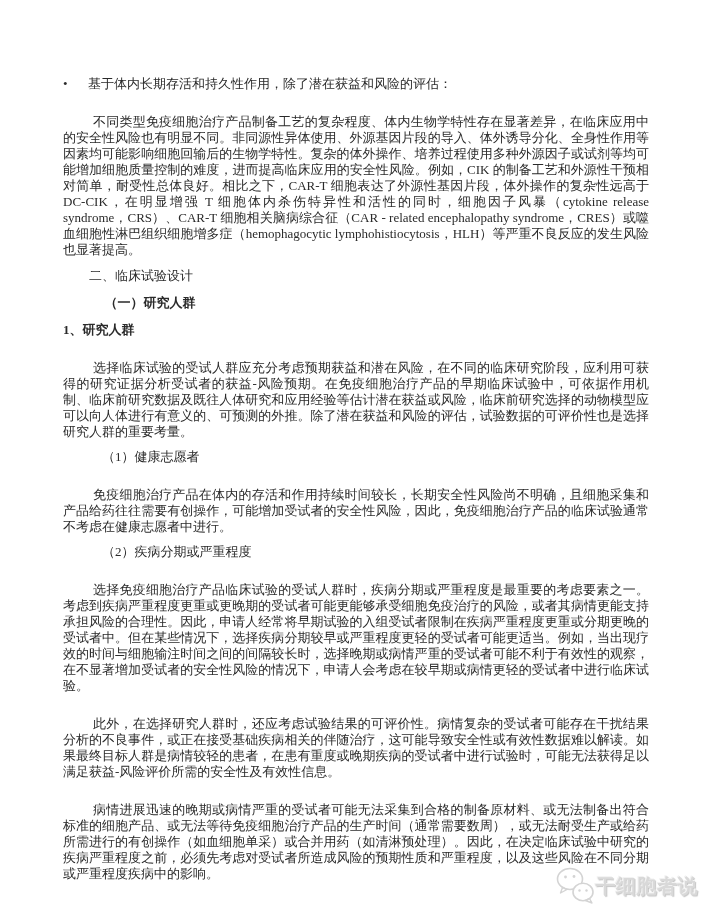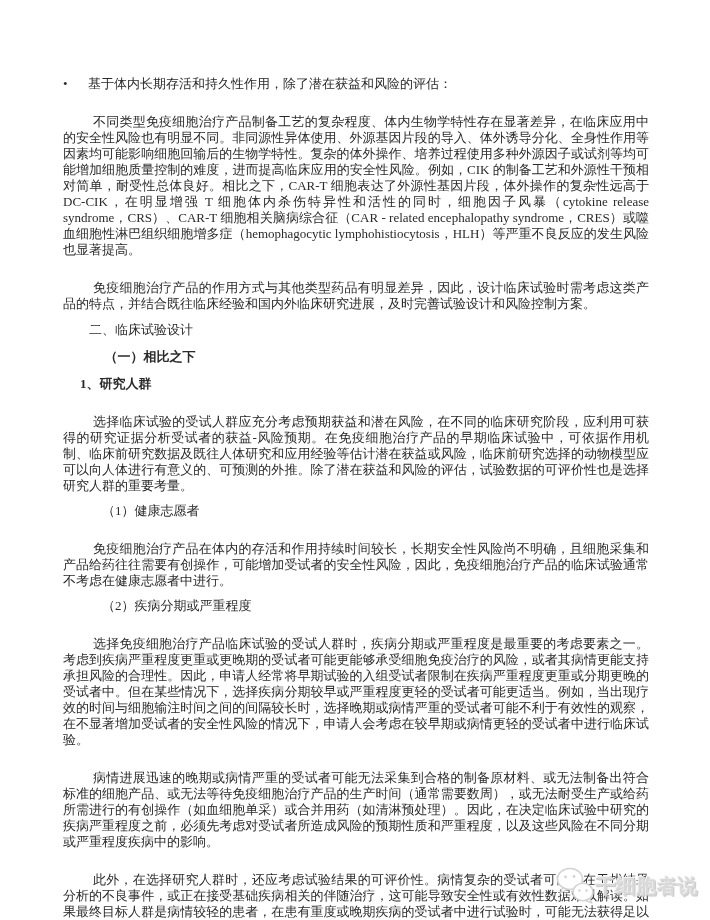--- a/index.html
+++ b/index.html
@@ -41,21 +41,21 @@
     margin: 10px 0 0 0;
     font-weight: normal;
   }
   .h-sub {
     text-indent: 3.2em;
     margin: 11px 0 0 0;
     font-weight: bold;
   }
   .h-num {
     text-indent: 0;
-    margin: 11px 0 0 17px;
+    margin: 11px 0 0 0;
     font-weight: bold;
   }
   .h-item {
     text-indent: 3em;
     margin: 9px 0 0 0;
     font-weight: normal;
   }
   .watermark {
     position: absolute;
     right: 12px;
@@ -80,31 +80,30 @@
 
 <div class="page">
   <div class="content">
 
     <div class="bullet-line">
       <span class="bullet-marker">•</span>
       <span>基于体内长期存活和持久性作用，除了潜在获益和风险的评估：</span>
     </div>
 
     <div class="para">不同类型免疫细胞治疗产品制备工艺的复杂程度、体内生物学特性存在显著差异，在临床应用中的安全性风险也有明显不同。非同源性异体使用、外源基因片段的导入、体外诱导分化、全身性作用等因素均可能影响细胞回输后的生物学特性。复杂的体外操作、培养过程使用多种外源因子或试剂等均可能增加细胞质量控制的难度，进而提高临床应用的安全性风险。例如，CIK 的制备工艺和外源性干预相对简单，耐受性总体良好。相比之下，CAR-T 细胞表达了外源性基因片段，体外操作的复杂性远高于 DC-CIK，在明显增强 T 细胞体内杀伤特异性和活性的同时，细胞因子风暴（cytokine release syndrome，CRS）、CAR-T 细胞相关脑病综合征（CAR - related encephalopathy syndrome，CRES）或噬血细胞性淋巴组织细胞增多症（hemophagocytic lymphohistiocytosis，HLH）等严重不良反应的发生风险也显著提高。</div>
-    <div class="para">免疫细胞治疗产品的作用方式与其他类型药品有明显差异，因此，设计临床试验时需考虑这类产品的特点，并结合既往临床经验和国内外临床研究进展，及时完善试验设计和风险控制方案。</div>
     <div class="h-sec">二、临床试验设计</div>
-    <div class="h-sub">（一）相比之下</div>
+    <div class="h-sub">（一）研究人群</div>
     <div class="h-num">1、研究人群</div>
     <div class="para">选择临床试验的受试人群应充分考虑预期获益和潜在风险，在不同的临床研究阶段，应利用可获得的研究证据分析受试者的获益-风险预期。在免疫细胞治疗产品的早期临床试验中，可依据作用机制、临床前研究数据及既往人体研究和应用经验等估计潜在获益或风险，临床前研究选择的动物模型应可以向人体进行有意义的、可预测的外推。除了潜在获益和风险的评估，试验数据的可评价性也是选择研究人群的重要考量。</div>
     <div class="h-item">（1）健康志愿者</div>
     <div class="para">免疫细胞治疗产品在体内的存活和作用持续时间较长，长期安全性风险尚不明确，且细胞采集和产品给药往往需要有创操作，可能增加受试者的安全性风险，因此，免疫细胞治疗产品的临床试验通常不考虑在健康志愿者中进行。</div>
     <div class="h-item">（2）疾病分期或严重程度</div>
     <div class="para">选择免疫细胞治疗产品临床试验的受试人群时，疾病分期或严重程度是最重要的考虑要素之一。考虑到疾病严重程度更重或更晚期的受试者可能更能够承受细胞免疫治疗的风险，或者其病情更能支持承担风险的合理性。因此，申请人经常将早期试验的入组受试者限制在疾病严重程度更重或分期更晚的受试者中。但在某些情况下，选择疾病分期较早或严重程度更轻的受试者可能更适当。例如，当出现疗效的时间与细胞输注时间之间的间隔较长时，选择晚期或病情严重的受试者可能不利于有效性的观察，在不显著增加受试者的安全性风险的情况下，申请人会考虑在较早期或病情更轻的受试者中进行临床试验。</div>
+    <div class="para">此外，在选择研究人群时，还应考虑试验结果的可评价性。病情复杂的受试者可能存在干扰结果分析的不良事件，或正在接受基础疾病相关的伴随治疗，这可能导致安全性或有效性数据难以解读。如果最终目标人群是病情较轻的患者，在患有重度或晚期疾病的受试者中进行试验时，可能无法获得足以满足获益-风险评价所需的安全性及有效性信息。</div>
     <div class="para">病情进展迅速的晚期或病情严重的受试者可能无法采集到合格的制备原材料、或无法制备出符合标准的细胞产品、或无法等待免疫细胞治疗产品的生产时间（通常需要数周），或无法耐受生产或给药所需进行的有创操作（如血细胞单采）或合并用药（如清淋预处理）。因此，在决定临床试验中研究的疾病严重程度之前，必须先考虑对受试者所造成风险的预期性质和严重程度，以及这些风险在不同分期或严重程度疾病中的影响。</div>
-    <div class="para">此外，在选择研究人群时，还应考虑试验结果的可评价性。病情复杂的受试者可能存在干扰结果分析的不良事件，或正在接受基础疾病相关的伴随治疗，这可能导致安全性或有效性数据难以解读。如果最终目标人群是病情较轻的患者，在患有重度或晚期疾病的受试者中进行试验时，可能无法获得足以满足获益-风险评价所需的安全性及有效性信息。</div>
 
   </div>
 
   <div class="watermark">
     <svg class="wm-icon" viewBox="0 0 40 40" xmlns="http://www.w3.org/2000/svg">
 
       <ellipse cx="14" cy="13" rx="12.5" ry="10.5" fill="#ffffff" stroke="#d4d4d4" stroke-width="1.6"></ellipse>
       <path d="M6.5 21.5 L4.5 27 L11 23.5 Z" fill="#ffffff" stroke="#d4d4d4" stroke-width="1.4" stroke-linejoin="round"></path>
       <circle cx="9.5" cy="11" r="1.4" fill="#d4d4d4"></circle>
       <circle cx="18" cy="10.5" r="1.4" fill="#d4d4d4"></circle>

